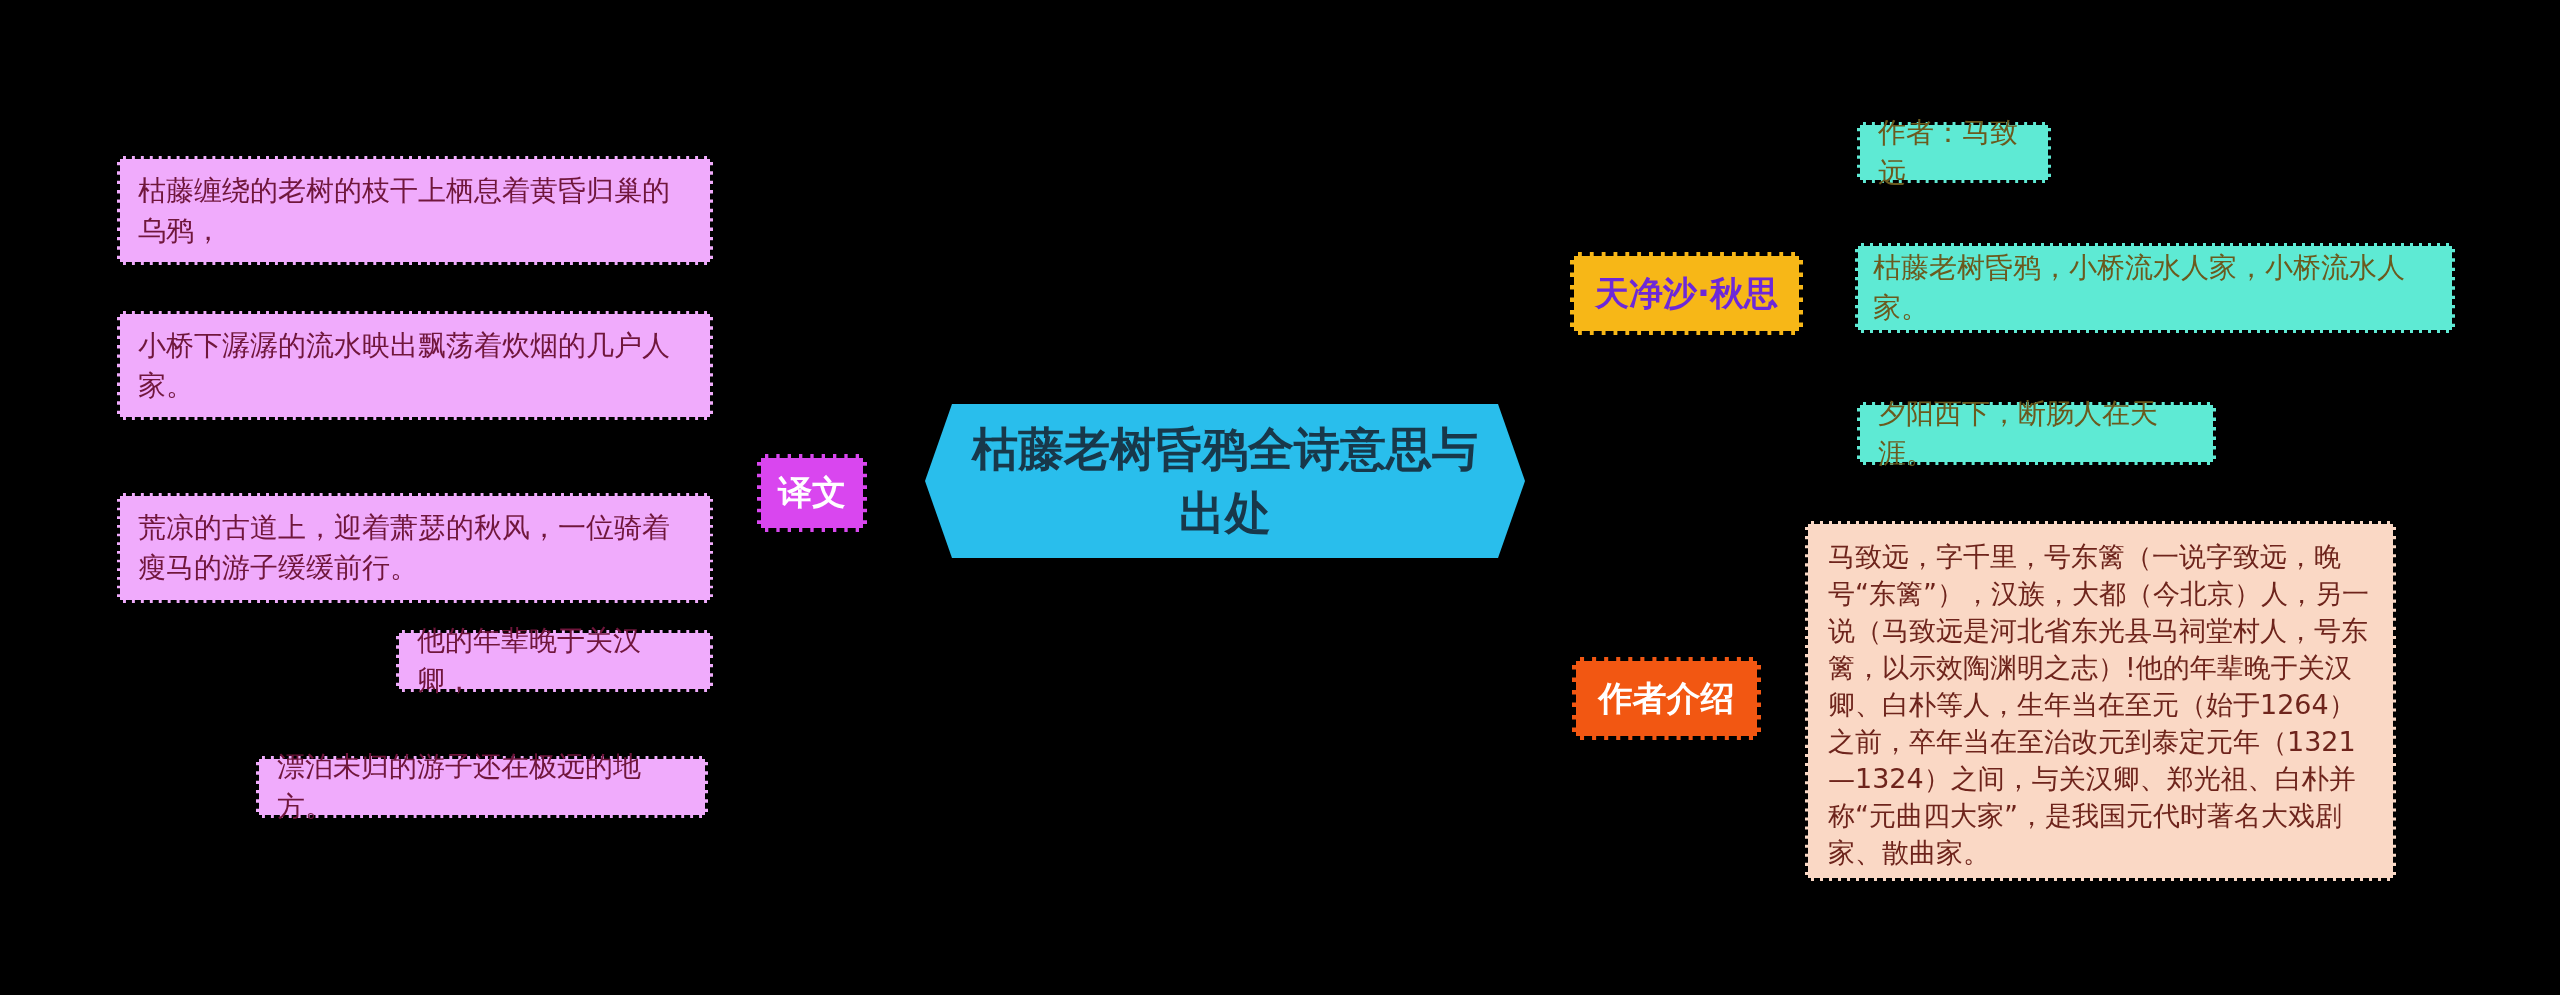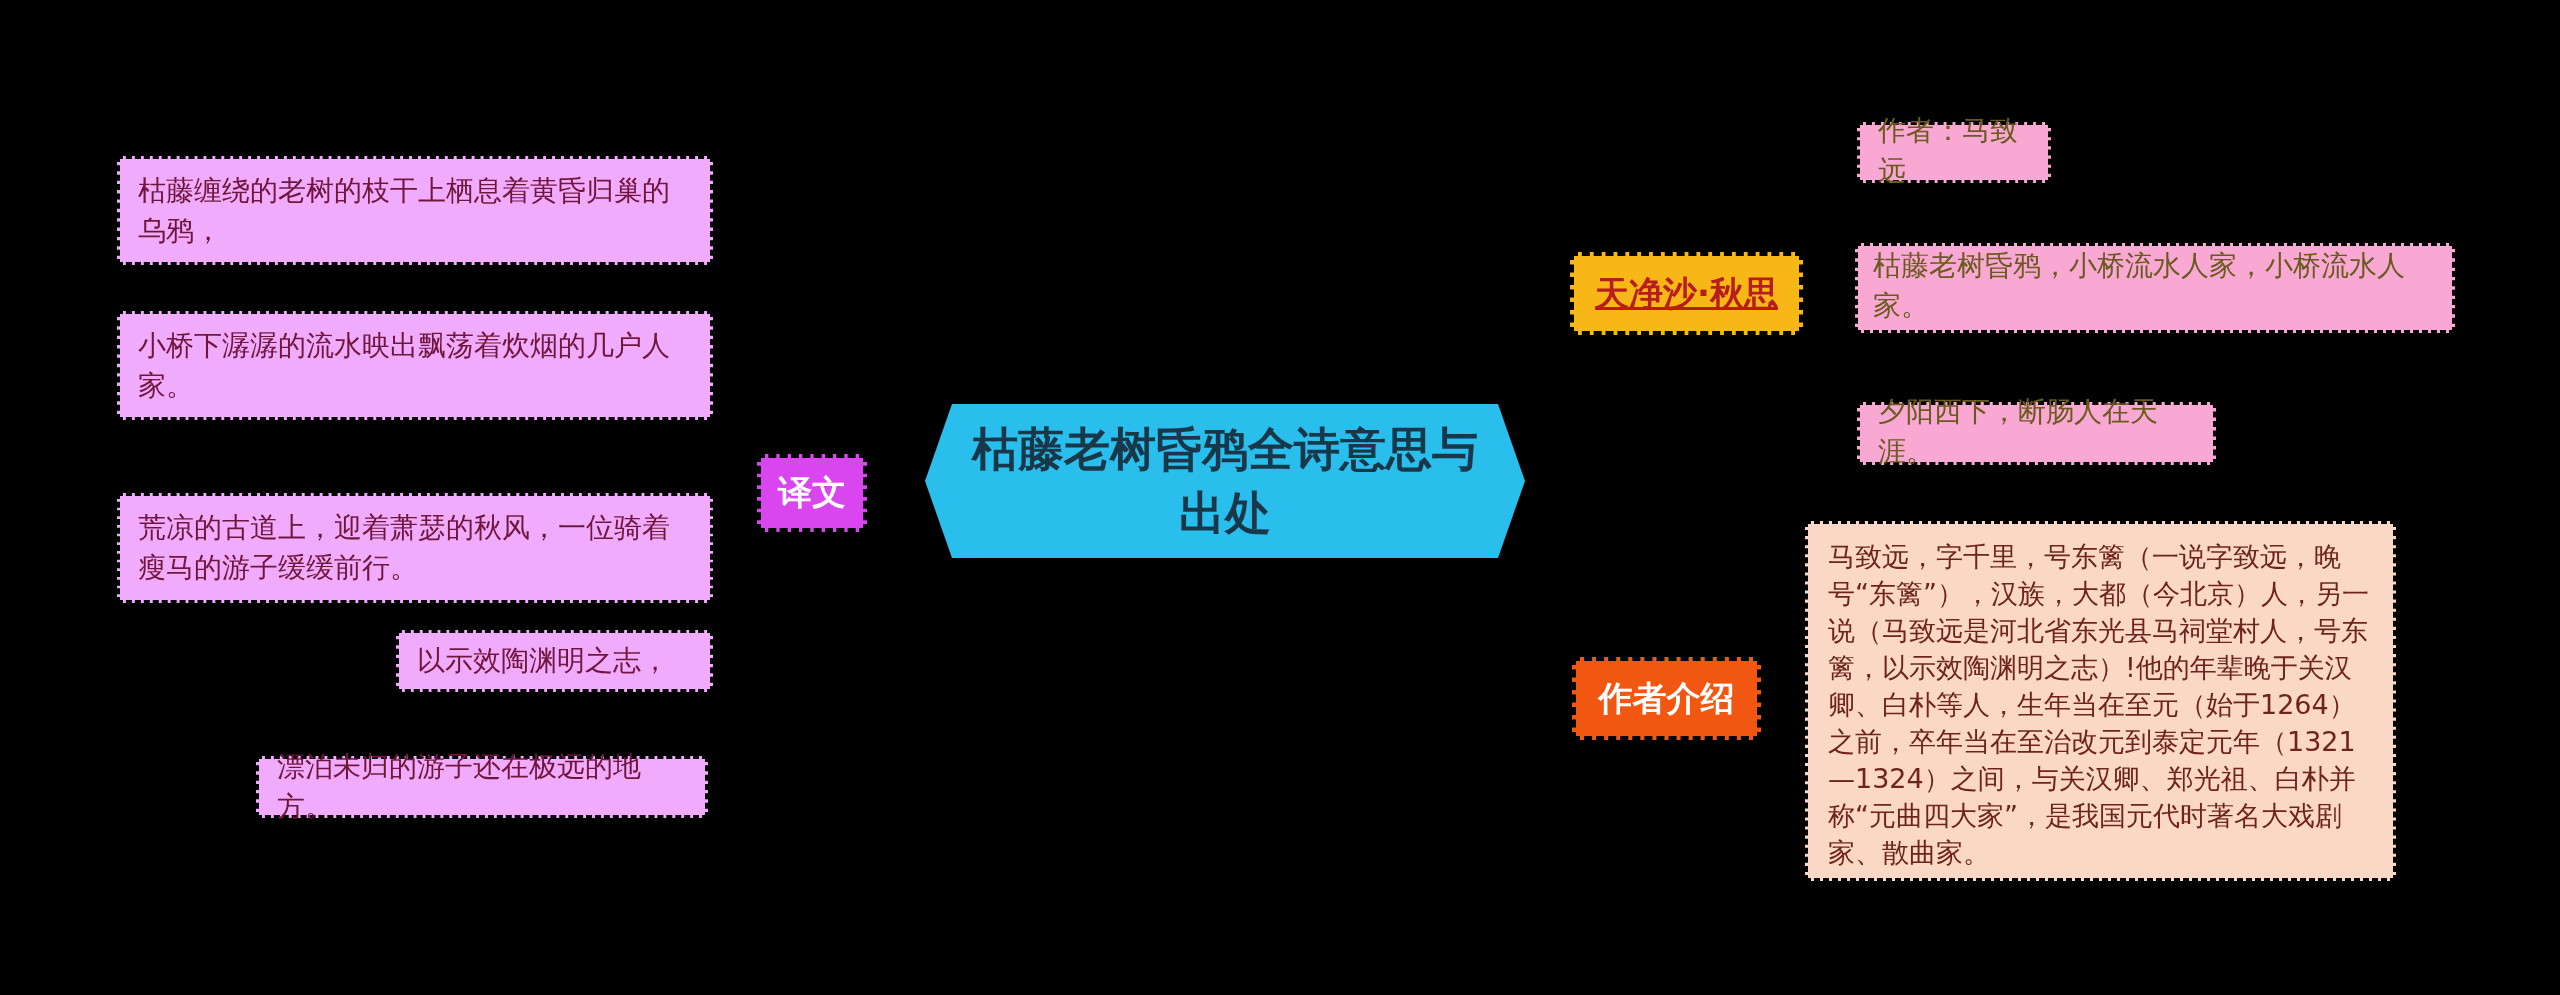--- a/index.html
+++ b/index.html
@@ -28,40 +28,40 @@
     position: absolute;
     box-sizing: border-box;
     border: 3px dashed #000000;
     display: flex;
     align-items: center;
     font-size: 28px;
     line-height: 40px;
     padding: 10px 18px;
   }
   .note-pink  { background: #f0abfc; color: #70163C; }
-  .note-cream { background: #f9a8d4; color: #6B5A1E; font-family: Liberation Mono, monospace; }
+  .note-cream { background: #5eead4; color: #6B5A1E; }
   .note-peach {
     background: #FAD8C5; color: #6E241C;
     align-items: flex-start;
     font-size: 27px; line-height: 37px;
     padding: 14px 20px;
   }
   
   .tag {
     position: absolute;
     box-sizing: border-box;
     border: 4px dashed #000000;
     display: flex;
     align-items: center;
     justify-content: center;
     font-size: 34px;
     font-weight: bold;
   }
   .tag-magenta { background: #d946ef; color: #FFFFFF; }
-  .tag-yellow  { background: #F7B717; color: #b91c1c; text-decoration: underline; }
+  .tag-yellow  { background: #F7B717; color: #6d28d9; }
   .tag-orange  { background: #F25712; color: #FFFFFF; }
   
   .central {
     position: absolute;
     left: 925px; top: 404px;
     width: 600px; height: 154px;
     background: #29BEEC;
     color: #18384A;
     clip-path: polygon(0% 50%, 4.5% 0%, 95.5% 0%, 100% 50%, 95.5% 100%, 4.5% 100%);
     display: flex;
@@ -113,21 +113,21 @@
   <div class="note note-pink" style="left:117px; top:156px; width:596px; height:109px;">
     <span>枯藤缠绕的老树的枝干上栖息着黄昏归巢的乌鸦，</span>
   </div>
   <div class="note note-pink" style="left:117px; top:311px; width:596px; height:109px;">
     <span>小桥下潺潺的流水映出飘荡着炊烟的几户人家。</span>
   </div>
   <div class="note note-pink" style="left:117px; top:493px; width:596px; height:110px;">
     <span>荒凉的古道上，迎着萧瑟的秋风，一位骑着瘦马的游子缓缓前行。</span>
   </div>
   <div class="note note-pink" style="left:396px; top:630px; width:317px; height:62px;">
-    <span>以示效陶渊明之志，</span>
+    <span>他的年辈晚于关汉卿，</span>
   </div>
   <div class="note note-pink" style="left:256px; top:756px; width:452px; height:62px;">
     <span>漂泊未归的游子还在极远的地方。</span>
   </div>
 
   <div class="tag tag-yellow" style="left:1570px; top:252px; width:233px; height:83px;">
     <span>天净沙·秋思</span>
   </div>
 
   <div class="note note-cream" style="left:1857px; top:122px; width:194px; height:61px;">

